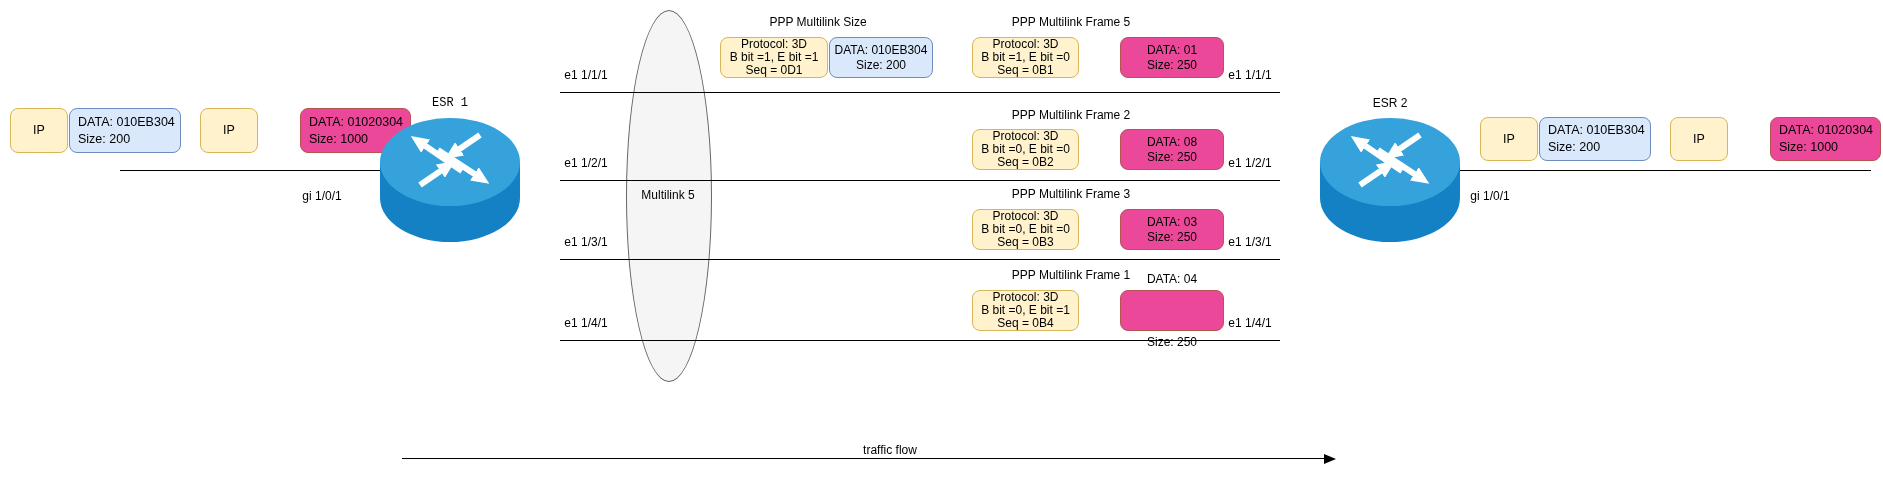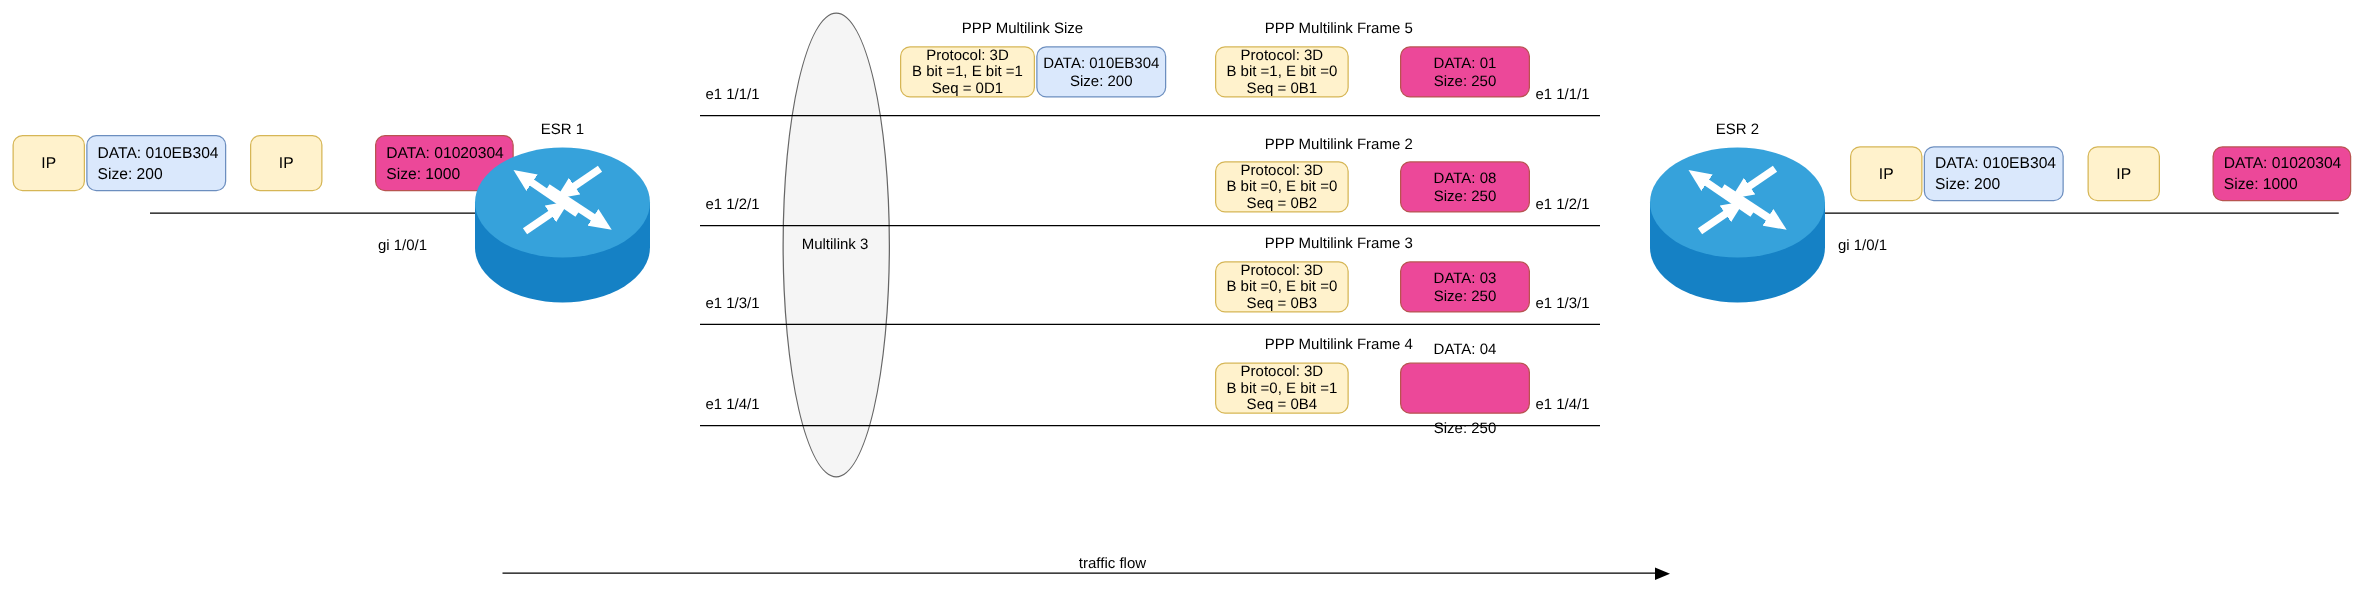--- a/index.html
+++ b/index.html
@@ -57,39 +57,39 @@
     <span>IP</span>
   </div>
   <div class="box red data-box" style="left:259px;top:108px;width:111px;">
     <span>DATA: 01020304</span>
     <span>Size: 1000</span>
   </div>
 
   <div class="hline" style="left:120px;top:170px;width:262px;"></div>
   <div class="lbl" style="left:284px;top:189px;width:76px;">gi 1/0/1</div>
 
-  <div class="lbl" style="left:400px;top:96px;width:100px;">ESR 1</div>
+  <div class="lbl" style="left:400px;top:96px;width:100px;font-family:Liberation Mono, monospace;">ESR 1</div>
   <svg class="router" style="left:378px;top:112px;" viewBox="0 0 144 135">
     <defs>
       <marker id="ah1" markerUnits="userSpaceOnUse" markerWidth="18" markerHeight="16" refX="2" refY="8" orient="auto">
         <path d="M0,0 L18,8 L0,16 Z" fill="#ffffff"></path>
       </marker>
     </defs>
     <path d="M2,50 L2,86 A70,44 0 0 0 142,86 L142,50 Z" fill="#1581C5"></path>
     <ellipse cx="72" cy="50" rx="70" ry="44" fill="#36A2DB"></ellipse>
     <g stroke="#ffffff" stroke-width="6">
       <line x1="84" y1="59" x2="46" y2="33" marker-end="url(#ah1)"></line>
       <line x1="60" y1="38" x2="98" y2="63" marker-end="url(#ah1)"></line>
       <line x1="102" y1="23" x2="80" y2="38" marker-end="url(#ah1)"></line>
       <line x1="42" y1="73" x2="64" y2="58" marker-end="url(#ah1)"></line>
     </g>
   </svg>
 
   <div class="ellipse"></div>
-  <div class="lbl" style="left:618px;top:188px;width:100px;">Multilink 3</div>
+  <div class="lbl" style="left:618px;top:188px;width:100px;">Multilink 5</div>
 
   <div class="hline" style="left:560px;top:92px;width:720px;"></div>
   <div class="hline" style="left:560px;top:180px;width:720px;"></div>
   <div class="hline" style="left:560px;top:259px;width:720px;"></div>
   <div class="hline" style="left:560px;top:340px;width:720px;"></div>
 
   <div class="lbl" style="left:560px;top:68px;width:52px;">e1 1/1/1</div>
   <div class="lbl" style="left:560px;top:156px;width:52px;">e1 1/2/1</div>
   <div class="lbl" style="left:560px;top:235px;width:52px;">e1 1/3/1</div>
   <div class="lbl" style="left:560px;top:316px;width:52px;">e1 1/4/1</div>
@@ -136,21 +136,21 @@
   <div class="box yellow proto-box" style="left:972px;top:209px;">
     <span>Protocol: 3D</span>
     <span>B bit =0, E bit =0</span>
     <span>Seq = 0B3</span>
   </div>
   <div class="box red fdata-box" style="left:1079px;top:209px;">
     <span>DATA: 03</span>
     <span>Size: 250</span>
   </div>
 
-  <div class="lbl" style="left:971px;top:268px;width:200px;">PPP Multilink Frame 4</div>
+  <div class="lbl" style="left:971px;top:268px;width:200px;">PPP Multilink Frame 1</div>
   <div class="box yellow proto-box" style="left:972px;top:290px;">
     <span>Protocol: 3D</span>
     <span>B bit =0, E bit =1</span>
     <span>Seq = 0B4</span>
   </div>
   <div class="box red fdata-box" style="left:1079px;top:290px;gap:48px;">
     <span>DATA: 04</span>
     <span>Size: 250</span>
   </div>
 

